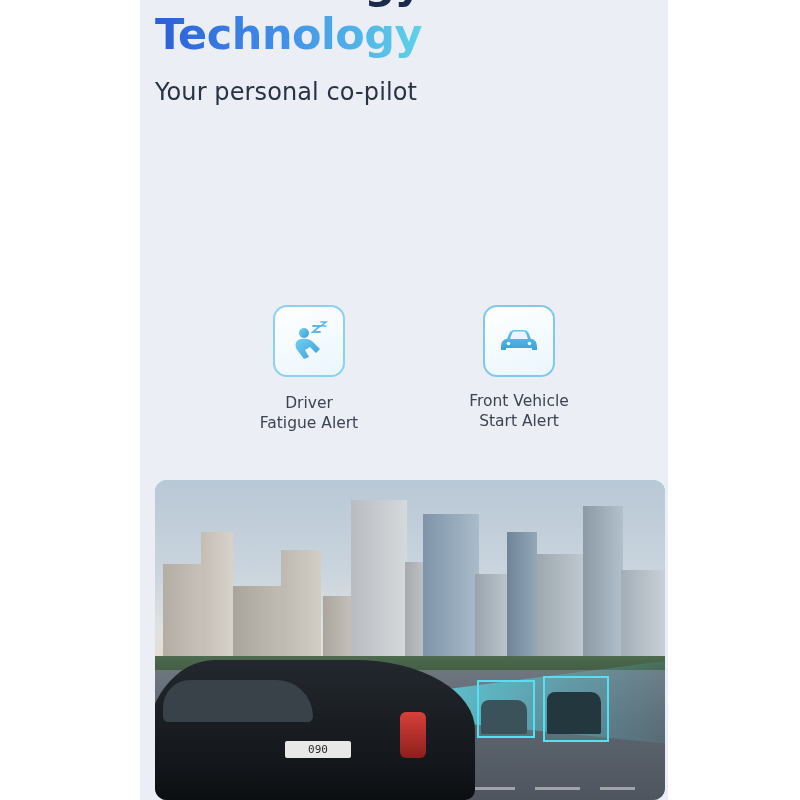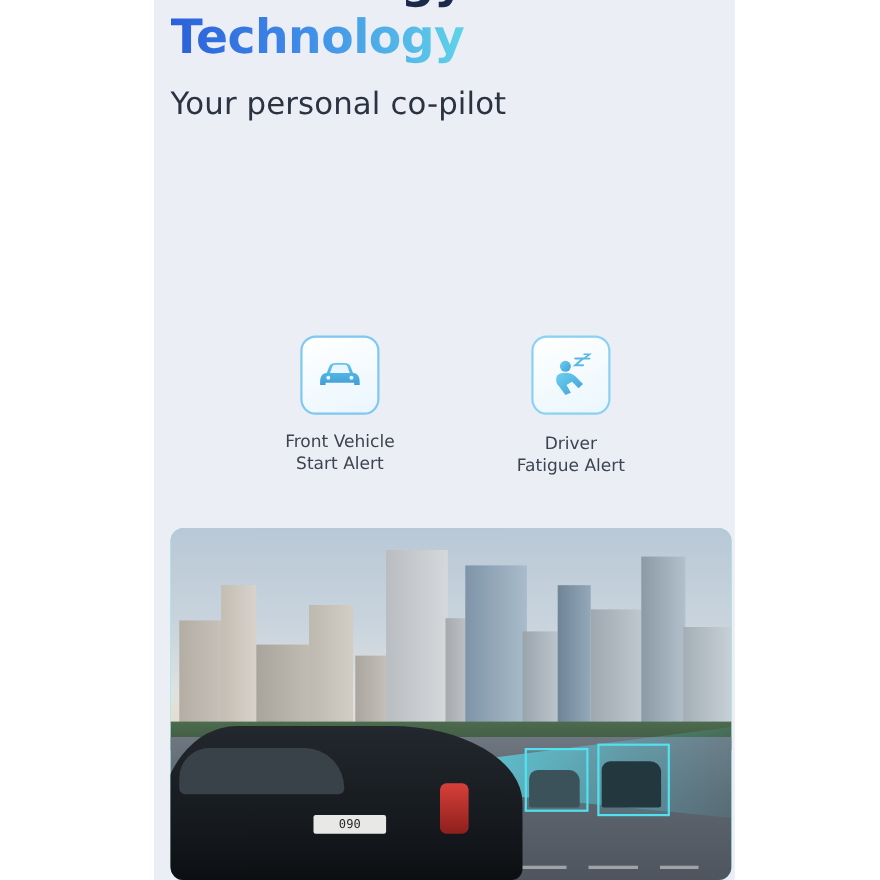--- a/index.html
+++ b/index.html
@@ -68,21 +68,21 @@
     white-space: nowrap;
     background: linear-gradient(90deg, #2b5fd9 0%, #3f8ce8 45%, #5fd3e8 100%);
     -webkit-background-clip: text;
     background-clip: text;
     color: transparent;
   }
   .subhead {
     position: absolute;
     left: 155px;
     top: 78px;
-    font-size: 28px;
+    font-size: 24px;
     color: #2a3342;
     letter-spacing: 0.1px;
   }
   .paragraph {
     position: absolute;
     left: 155px;
     top: 143px;
     width: 510px;
     font-size: 19.5px;
     line-height: 31px;
@@ -228,57 +228,57 @@
 
   <div class="headline-clip">
     <div class="headline-top">Technology</div>
     <div class="headline-main">Technology</div>
   </div>
 
   <div class="subhead">Your personal co-pilot</div>
 
 
   <div class="features">
+    <div class="feature second">
+      <div class="feature-badge second">
+        <svg width="44" height="40" viewBox="0 0 44 40" aria-hidden="true">
+          <defs>
+            <linearGradient id="g2" x1="0" y1="0" x2="1" y2="1">
+              <stop offset="0%" stop-color="#6fd0f0"></stop>
+              <stop offset="100%" stop-color="#3f9fd8"></stop>
+            </linearGradient>
+          </defs>
+          <circle cx="17" cy="12" r="5" fill="url(#g2)"></circle>
+          <path d="M10 20 C13 17 22 17 26 21 L33 28 L29 32 L23 26 L18 29 L22 36 L17 38 L11 30 C8 27 8 22 10 20 Z" fill="url(#g2)"></path>
+          <path d="M26 5 L33 5 L26 11 L33 11" stroke="#5bb8e4" stroke-width="1.8" fill="none" stroke-linecap="round"></path>
+          <path d="M34 1 L39 1 L34 5 L39 5" stroke="#5bb8e4" stroke-width="1.5" fill="none" stroke-linecap="round"></path>
+        </svg>
+      </div>
+      <div class="feature-label">Driver
+Fatigue Alert</div>
+    </div>
+
     <div class="feature">
       <div class="feature-badge">
         <svg width="44" height="28" viewBox="0 0 44 28" aria-hidden="true">
           <defs>
             <linearGradient id="g1" x1="0" y1="0" x2="0" y2="1">
               <stop offset="0%" stop-color="#63c6ec"></stop>
               <stop offset="100%" stop-color="#3f9fd8"></stop>
             </linearGradient>
           </defs>
           <path d="M4 20 C4 13 8 12 10 12 L12 7 C13 4 15 3 18 3 L26 3 C29 3 31 4 32 7 L34 12 C36 12 40 13 40 20 L40 23 L35 23 L35 21 L9 21 L9 23 L4 23 Z" fill="url(#g1)"></path>
           <path d="M13 12 L15 6.5 C15.6 5 16.6 4.6 18 4.6 L26 4.6 C27.4 4.6 28.4 5 29 6.5 L31 12 Z" fill="#eaf6fd"></path>
           <circle cx="11.5" cy="16.5" r="1.8" fill="#eaf6fd"></circle>
           <circle cx="32.5" cy="16.5" r="1.8" fill="#eaf6fd"></circle>
         </svg>
       </div>
       <div class="feature-label">Front Vehicle
 Start Alert</div>
     </div>
-
-    <div class="feature second">
-      <div class="feature-badge second">
-        <svg width="44" height="40" viewBox="0 0 44 40" aria-hidden="true">
-          <defs>
-            <linearGradient id="g2" x1="0" y1="0" x2="1" y2="1">
-              <stop offset="0%" stop-color="#6fd0f0"></stop>
-              <stop offset="100%" stop-color="#3f9fd8"></stop>
-            </linearGradient>
-          </defs>
-          <circle cx="17" cy="12" r="5" fill="url(#g2)"></circle>
-          <path d="M10 20 C13 17 22 17 26 21 L33 28 L29 32 L23 26 L18 29 L22 36 L17 38 L11 30 C8 27 8 22 10 20 Z" fill="url(#g2)"></path>
-          <path d="M26 5 L33 5 L26 11 L33 11" stroke="#5bb8e4" stroke-width="1.8" fill="none" stroke-linecap="round"></path>
-          <path d="M34 1 L39 1 L34 5 L39 5" stroke="#5bb8e4" stroke-width="1.5" fill="none" stroke-linecap="round"></path>
-        </svg>
-      </div>
-      <div class="feature-label">Driver
-Fatigue Alert</div>
-    </div>
   </div>
 
   <div class="photo">
     <div class="sky"></div>
 
     <div class="b" style="left:8px;  width:56px;  height:118px; background:linear-gradient(90deg,#b3ada4,#cfcac2);"></div>
     <div class="b" style="left:46px; width:32px;  height:150px; background:linear-gradient(90deg,#c3bdb4,#d8d3ca);"></div>
     <div class="b" style="left:78px; width:48px;  height:96px;  background:linear-gradient(90deg,#a9a59d,#c0bcb4);"></div>
     <div class="b" style="left:126px;width:40px;  height:132px; background:linear-gradient(90deg,#bdb8b0,#d2cdc5);"></div>
     <div class="b" style="left:168px;width:28px;  height:86px;  background:linear-gradient(90deg,#aaa69f,#c4c0b8);"></div>

